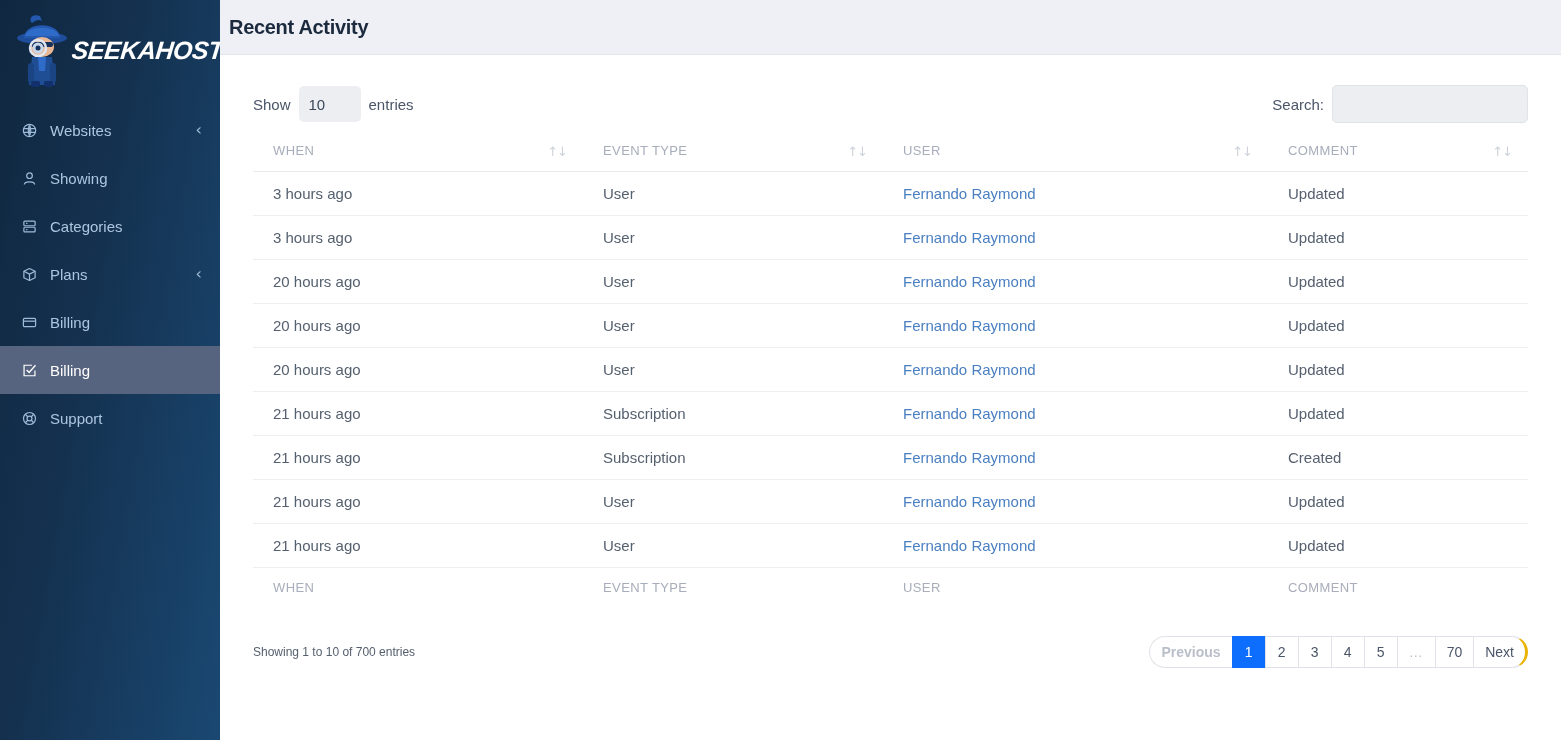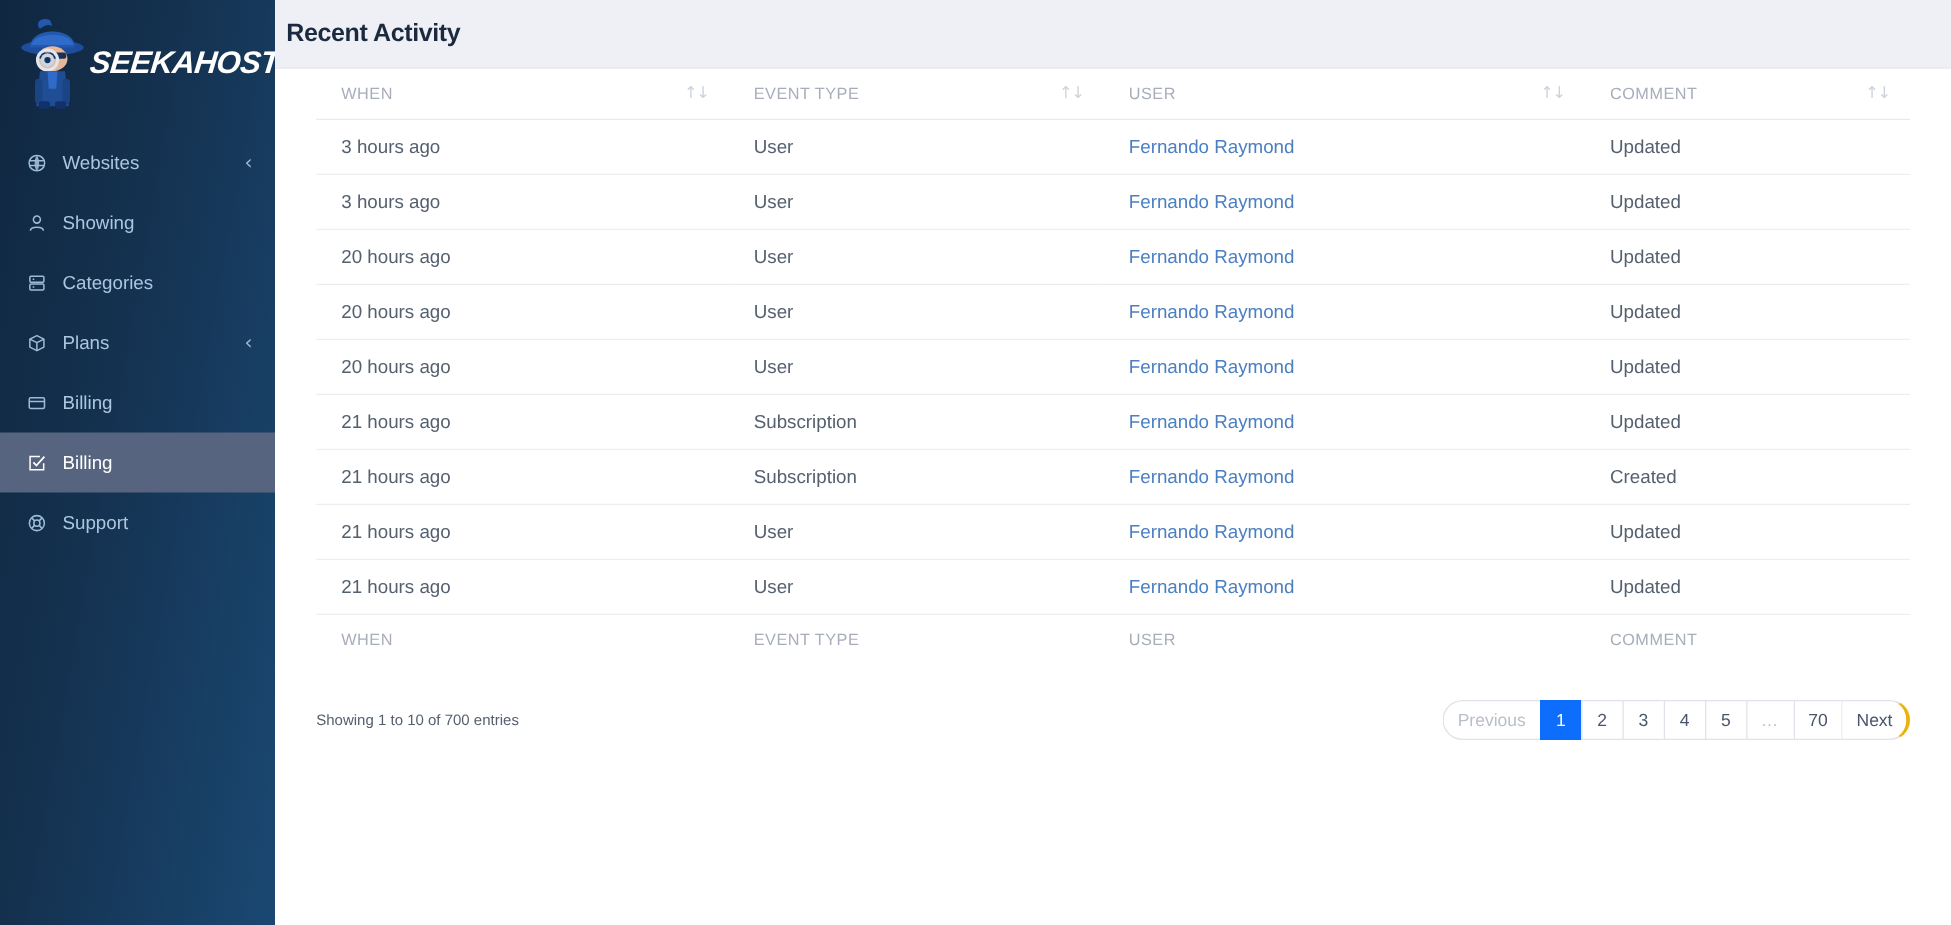--- a/index.html
+++ b/index.html
@@ -147,21 +147,21 @@
     min-width: 33px; height: 32px;
     display: flex; align-items: center; justify-content: center;
     border: 1px solid #dfe2e8;
     border-right: none;
     background: #ffffff;
     font-size: 14px; color: #4a5568;
     padding: 0 11px;
     cursor: pointer; user-select: none;
   }
   .page-btn:last-child { border-right: 3px solid #eab308; border-radius: 0 16px 16px 0; text-align: center; }
-  .page-btn:first-child { border-radius: 16px 0 0 16px; }
+  .page-btn:first-child { border-radius: 16px 0 0 16px; font-weight: bold; }
   .page-btn.disabled { color: #b9bfc9; cursor: default; }
   .page-btn.active {
     background: #0d6efd; border-color: #0d6efd; color: #ffffff;
   }
   .page-btn.ellipsis { color: #b9bfc9; cursor: default; letter-spacing: 1px; }
 </style>
 </head>
 <body>
 
 <div class="app">
@@ -285,20 +285,31 @@
 
   <main class="main">
 
     <div class="page-header">
       <h1 class="page-title">Recent Activity</h1>
     </div>
 
     <section class="card">
       <div class="card-inner">
 
+        <div class="table-controls">
+          <div class="length-control">
+            <span class="lbl">Show</span>
+            <select class="length-select"><option value="10">10</option><option value="25">25</option><option value="50">50</option><option value="100">100</option></select>
+            <span class="lbl">entries</span>
+          </div>
+          <div class="search-control">
+            <span class="lbl">Search:</span>
+            <input class="search-input" type="text" placeholder="" style="">
+          </div>
+        </div>
 
         <table>
           <colgroup>
             <col class="col-when">
               <col class="col-event">
               <col class="col-user">
               <col class="col-comment">
           </colgroup>
           <thead>
             <tr>

